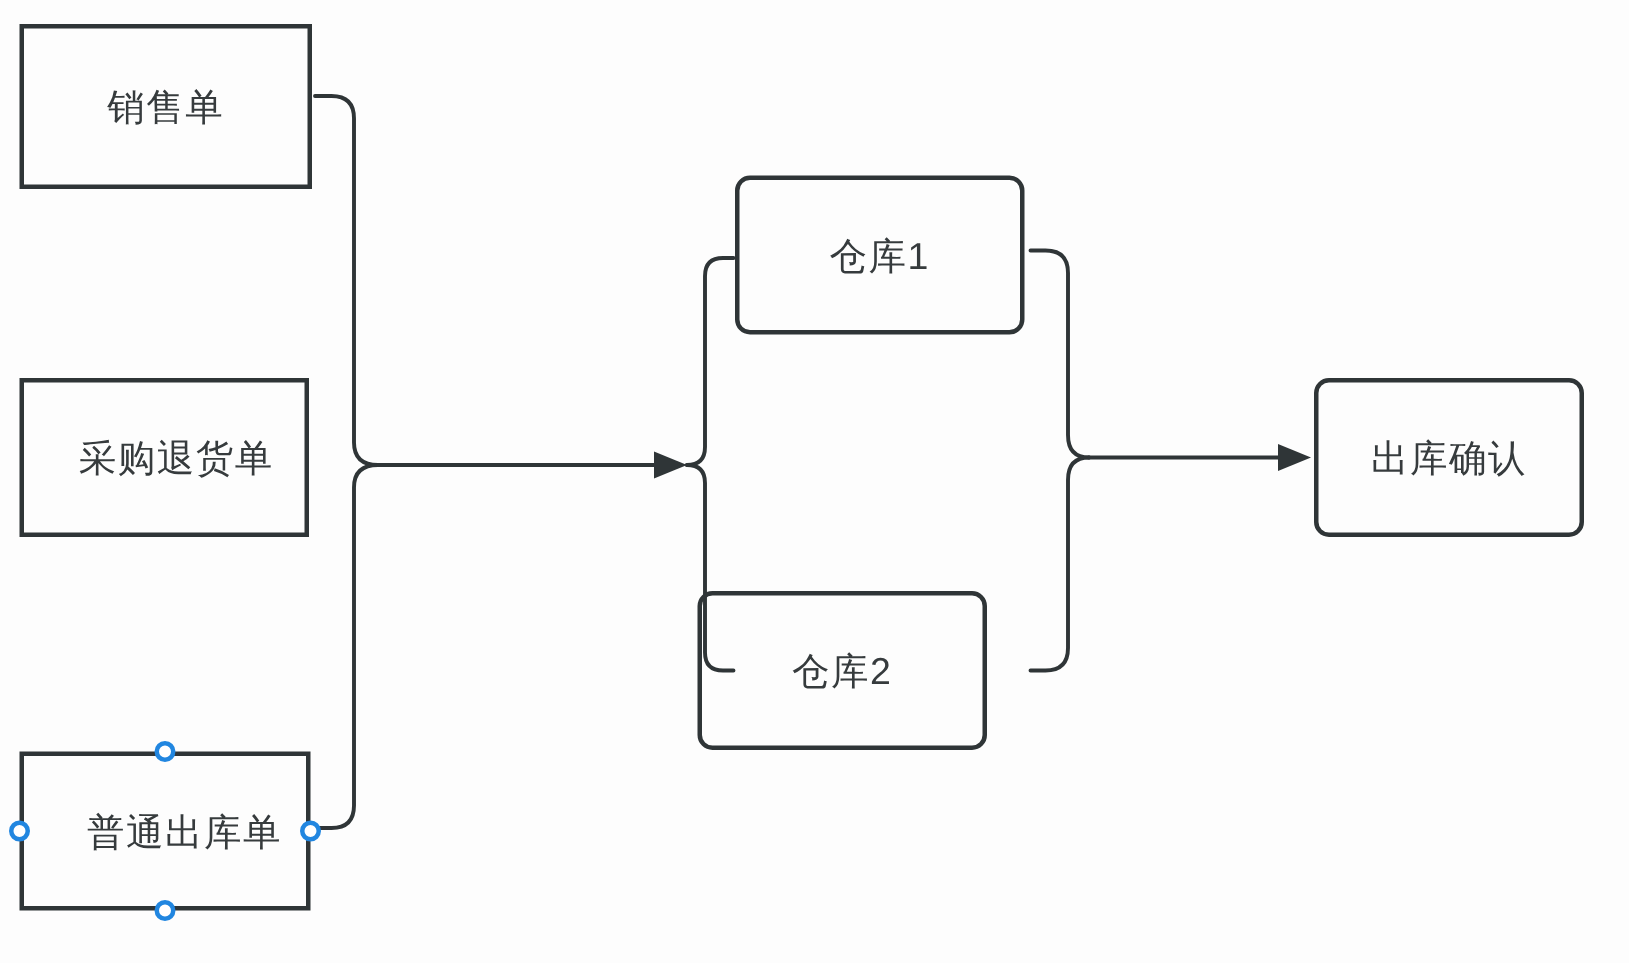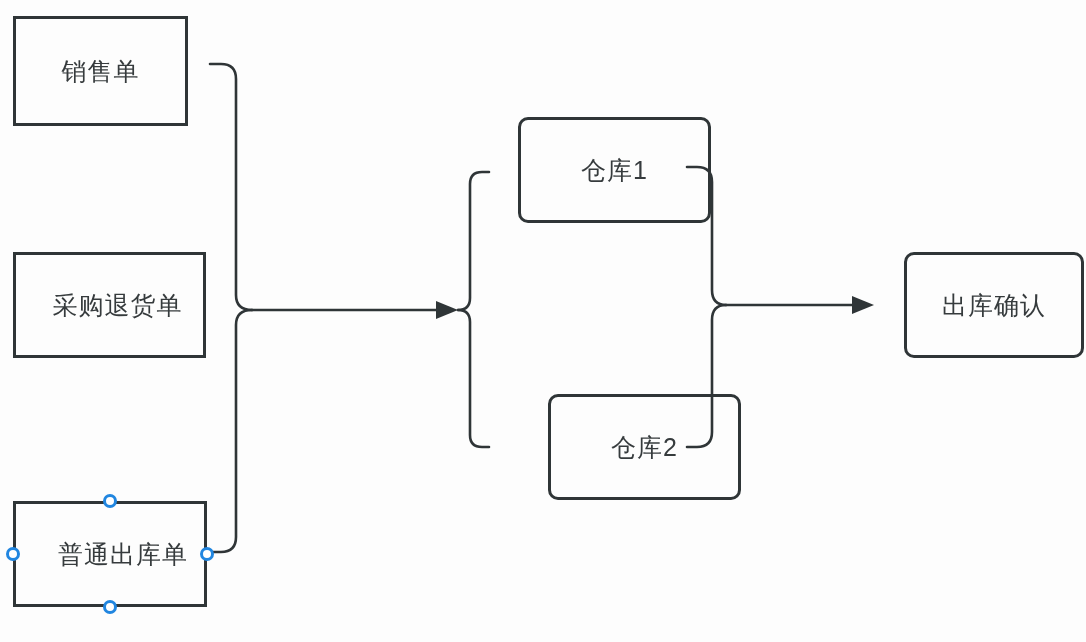--- a/index.html
+++ b/index.html
@@ -42,26 +42,26 @@
     border:3px solid var(--line);
     background:transparent;
     display:flex;
     align-items:center;
     justify-content:center;
     font-size:25px;
     color:var(--text);
     letter-spacing:1px;
     cursor:default;
   }
-  .node.rounded{border-radius:10px;margin-left:28px;}
-  .node-sales          {left:13px;  top:16px;  width:175px; height:110px;}
+  .node.rounded{border-radius:10px;}
+  .node-sales          {left:13px;  top:16px;  width:195px; height:110px;}
   .node-purchase-return{left:13px;  top:252px; width:193px; height:106px;padding-left:16px;}
   .node-normal-outbound{left:13px;  top:501px; width:194px; height:106px;padding-left:26px;}
   .node-warehouse-1    {left:490px; top:117px; width:193px; height:106px;}
-  .node-warehouse-2    {left:520px; top:394px; width:193px; height:106px;}
+  .node-warehouse-2    {left:465px; top:394px; width:193px; height:106px;}
   .node-outbound-confirm{left:876px;top:252px; width:180px; height:106px;}
   .handle{
     position:absolute;
     box-sizing:border-box;
     width:14px;height:14px;
     border-radius:50%;
     border:3px solid var(--handle);
     background:var(--handle-fill);
   }
   .handle-top   {left:103px; top:494px;}

